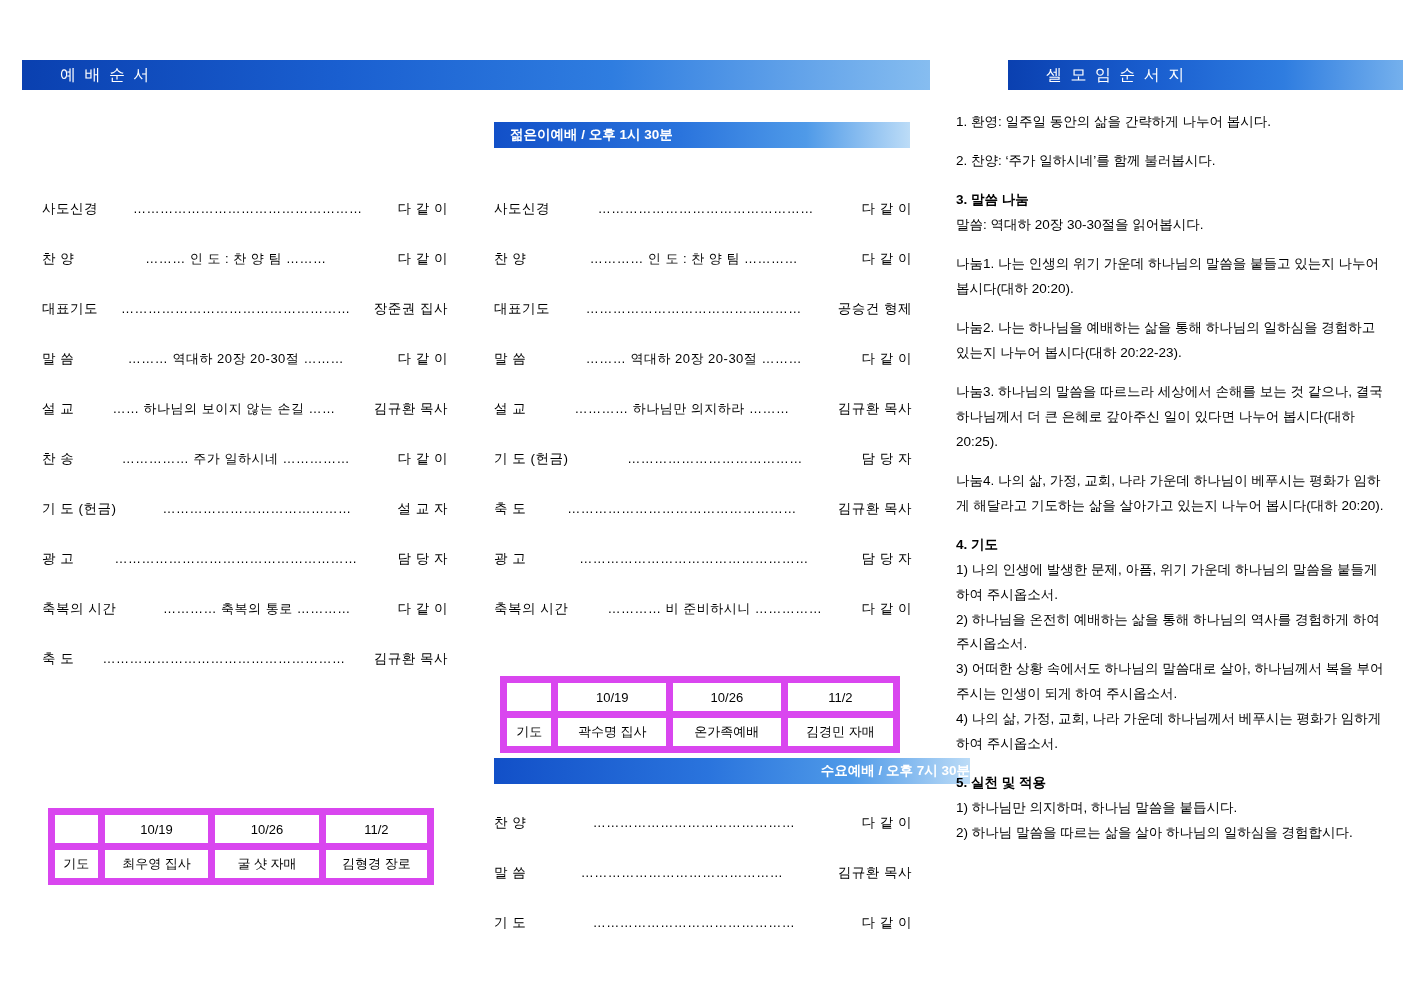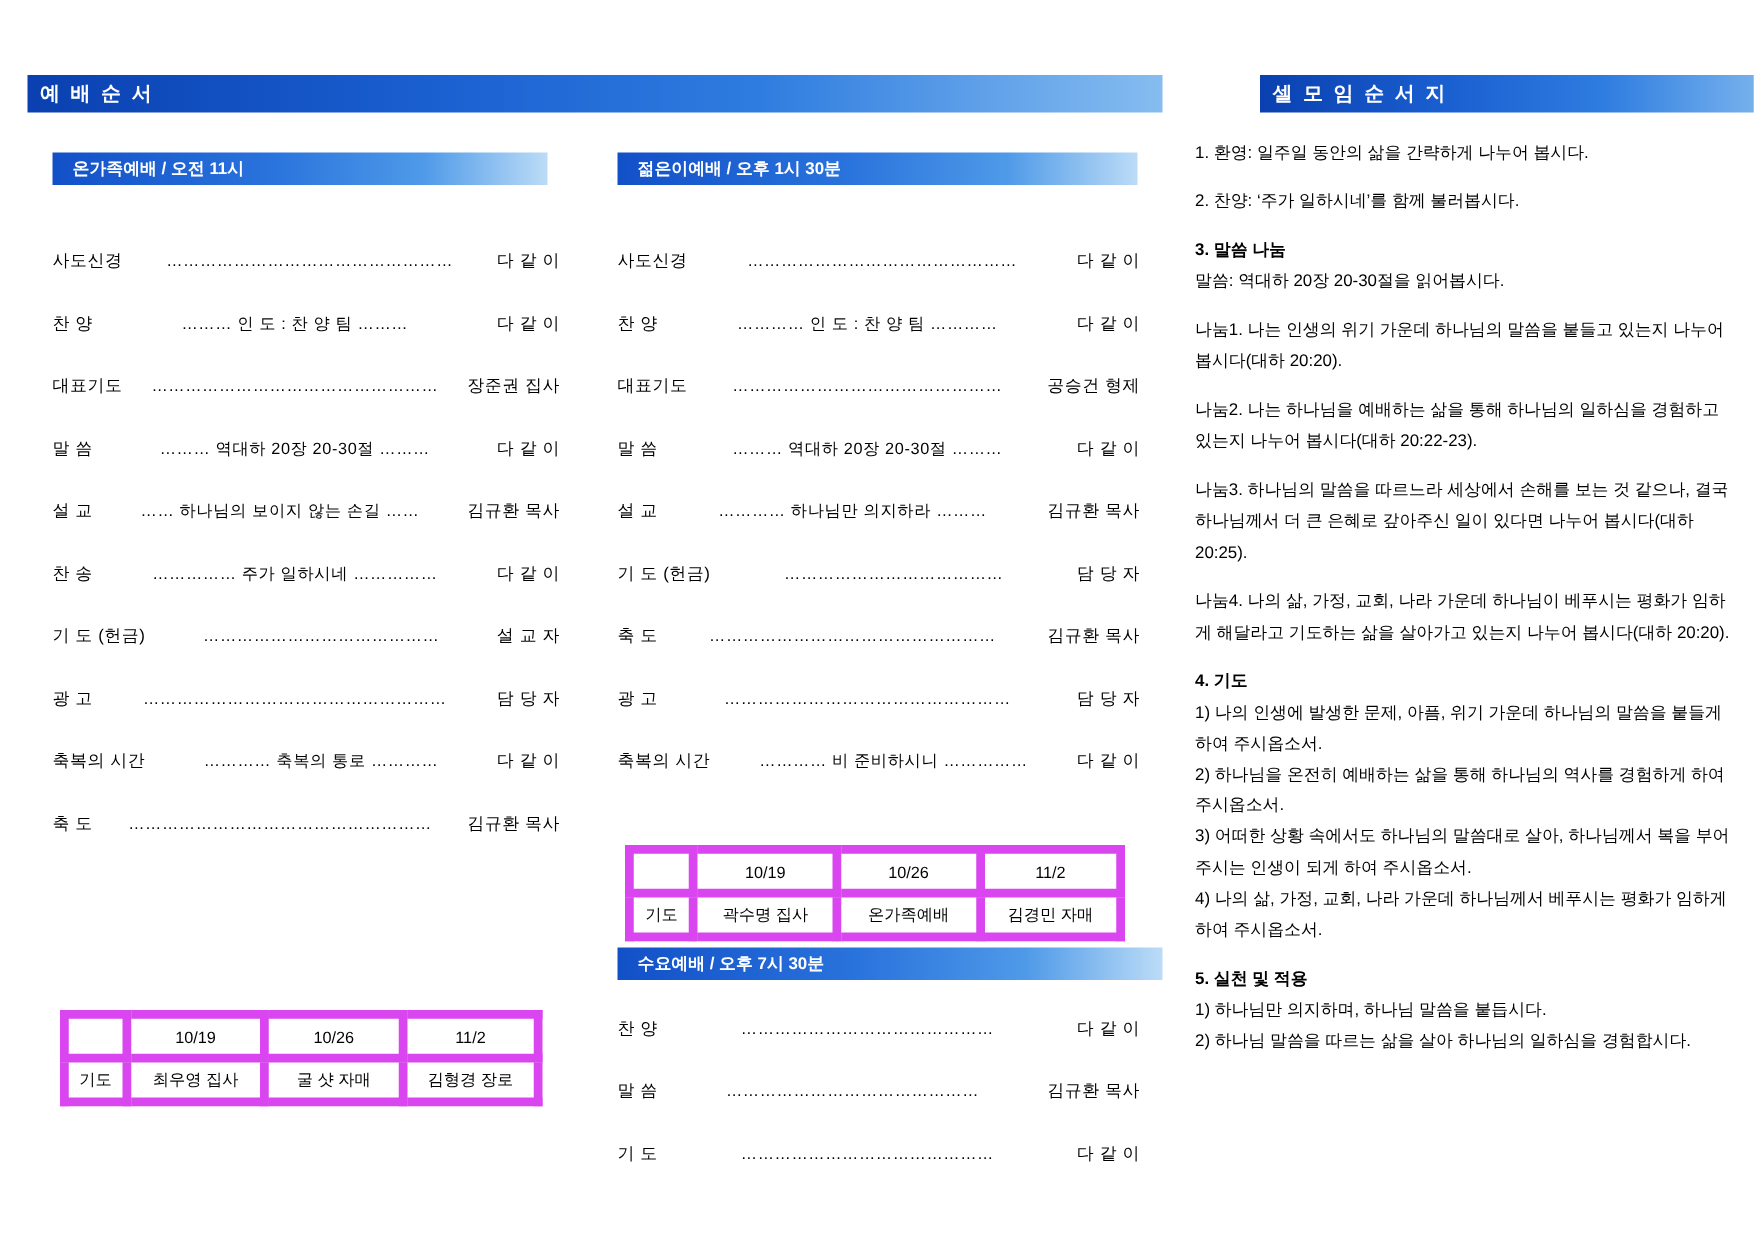--- a/index.html
+++ b/index.html
@@ -21,25 +21,25 @@
     height: 992px;
   }
 
   
   .top-banner {
     position: absolute;
     height: 30px;
     background: linear-gradient(to right, #0a40b0 0%, #1a5fd0 35%, #2f7de0 65%, #86bdf0 100%);
     color: #ffffff;
     font-size: 16px;
-    font-weight: bold;
+    font-weight: normal;
     letter-spacing: 2px;
     display: flex;
     align-items: center;
-    padding-left: 10px;
+    padding-left: 38px;
     box-sizing: border-box;
   }
   #banner-left { left: 22px; top: 60px; width: 908px; }
   #banner-right { left: 1008px; top: 60px; width: 425px; }
 
   
   .sec-header {
     position: absolute;
     height: 26px;
     color: #ffffff;
@@ -121,23 +121,20 @@
 <div class="page">
 
   <div class="top-banner" id="banner-left">
     <span>예 배 순 서</span>
   </div>
 
   <div class="top-banner" id="banner-right">
     <span>셀 모 임 순 서 지</span>
   </div>
 
-  <div class="sec-header" style="left:42px; top:122px; width:396px;">
-    <span>온가족예배 / 오전 11시</span>
-  </div>
 
   <div class="order-list" style="left:42px; top:200px; width:406px;">
     <div class="order-row" style="margin-bottom:32px;">
       <span class="label">사도신경</span>
       <span class="mid dots">……………………………………………</span>
       <span class="who">다 같 이</span>
     </div>
     <div class="order-row" style="margin-bottom:32px;">
       <span class="label">찬  양</span>
       <span class="mid dots">……… 인 도 : 찬 양 팀 ………</span>
@@ -264,21 +261,21 @@
     </tr>
     <tr>
       <td>기도</td>
       <td>곽수명 집사</td>
       <td>온가족예배</td>
       <td>김경민 자매</td>
     </tr>
   </tbody>
     </table>
 
-  <div class="sec-header" style="left:494px; top:758px; width:436px;">
+  <div class="sec-header" style="left:494px; top:758px; width:476px;justify-content:flex-end;">
     <span>수요예배 / 오후 7시 30분</span>
   </div>
 
   <div class="order-list" style="left:494px; top:814px; width:418px;">
     <div class="order-row" style="margin-bottom:32px;">
       <span class="label">찬  양</span>
       <span class="mid dots">………………………………………</span>
       <span class="who">다 같 이</span>
     </div>
     <div class="order-row" style="margin-bottom:32px;">
@@ -293,21 +290,21 @@
     </div>
   </div>
 
   <div class="cell-body">
     <p>1. 환영: 일주일 동안의 삶을 간략하게 나누어 봅시다.</p>
     <p>2. 찬양: ‘주가 일하시네’를 함께 불러봅시다.</p>
 
     <p class="tight">
       <b>3. 말씀 나눔</b>
     </p>
-    <p>말씀: 역대하 20장 20-30절을 읽어봅시다.</p>
+    <p>말씀: 역대하 20장 30-30절을 읽어봅시다.</p>
 
     <p>나눔1. 나는 인생의 위기 가운데 하나님의 말씀을 붙들고 있는지 나누어 봅시다(대하 20:20).</p>
     <p>나눔2. 나는 하나님을 예배하는 삶을 통해 하나님의 일하심을 경험하고 있는지 나누어 봅시다(대하 20:22-23).</p>
     <p>나눔3. 하나님의 말씀을 따르느라 세상에서 손해를 보는 것 같으나, 결국 하나님께서 더 큰 은혜로 갚아주신 일이 있다면 나누어 봅시다(대하 20:25).</p>
     <p>나눔4. 나의 삶, 가정, 교회, 나라 가운데 하나님이 베푸시는 평화가 임하게 해달라고 기도하는 삶을 살아가고 있는지 나누어 봅시다(대하 20:20).</p>
 
     <p class="tight">
       <b>4. 기도</b>
     </p>
     <p class="tight">1) 나의 인생에 발생한 문제, 아픔, 위기 가운데 하나님의 말씀을 붙들게 하여 주시옵소서.</p>

